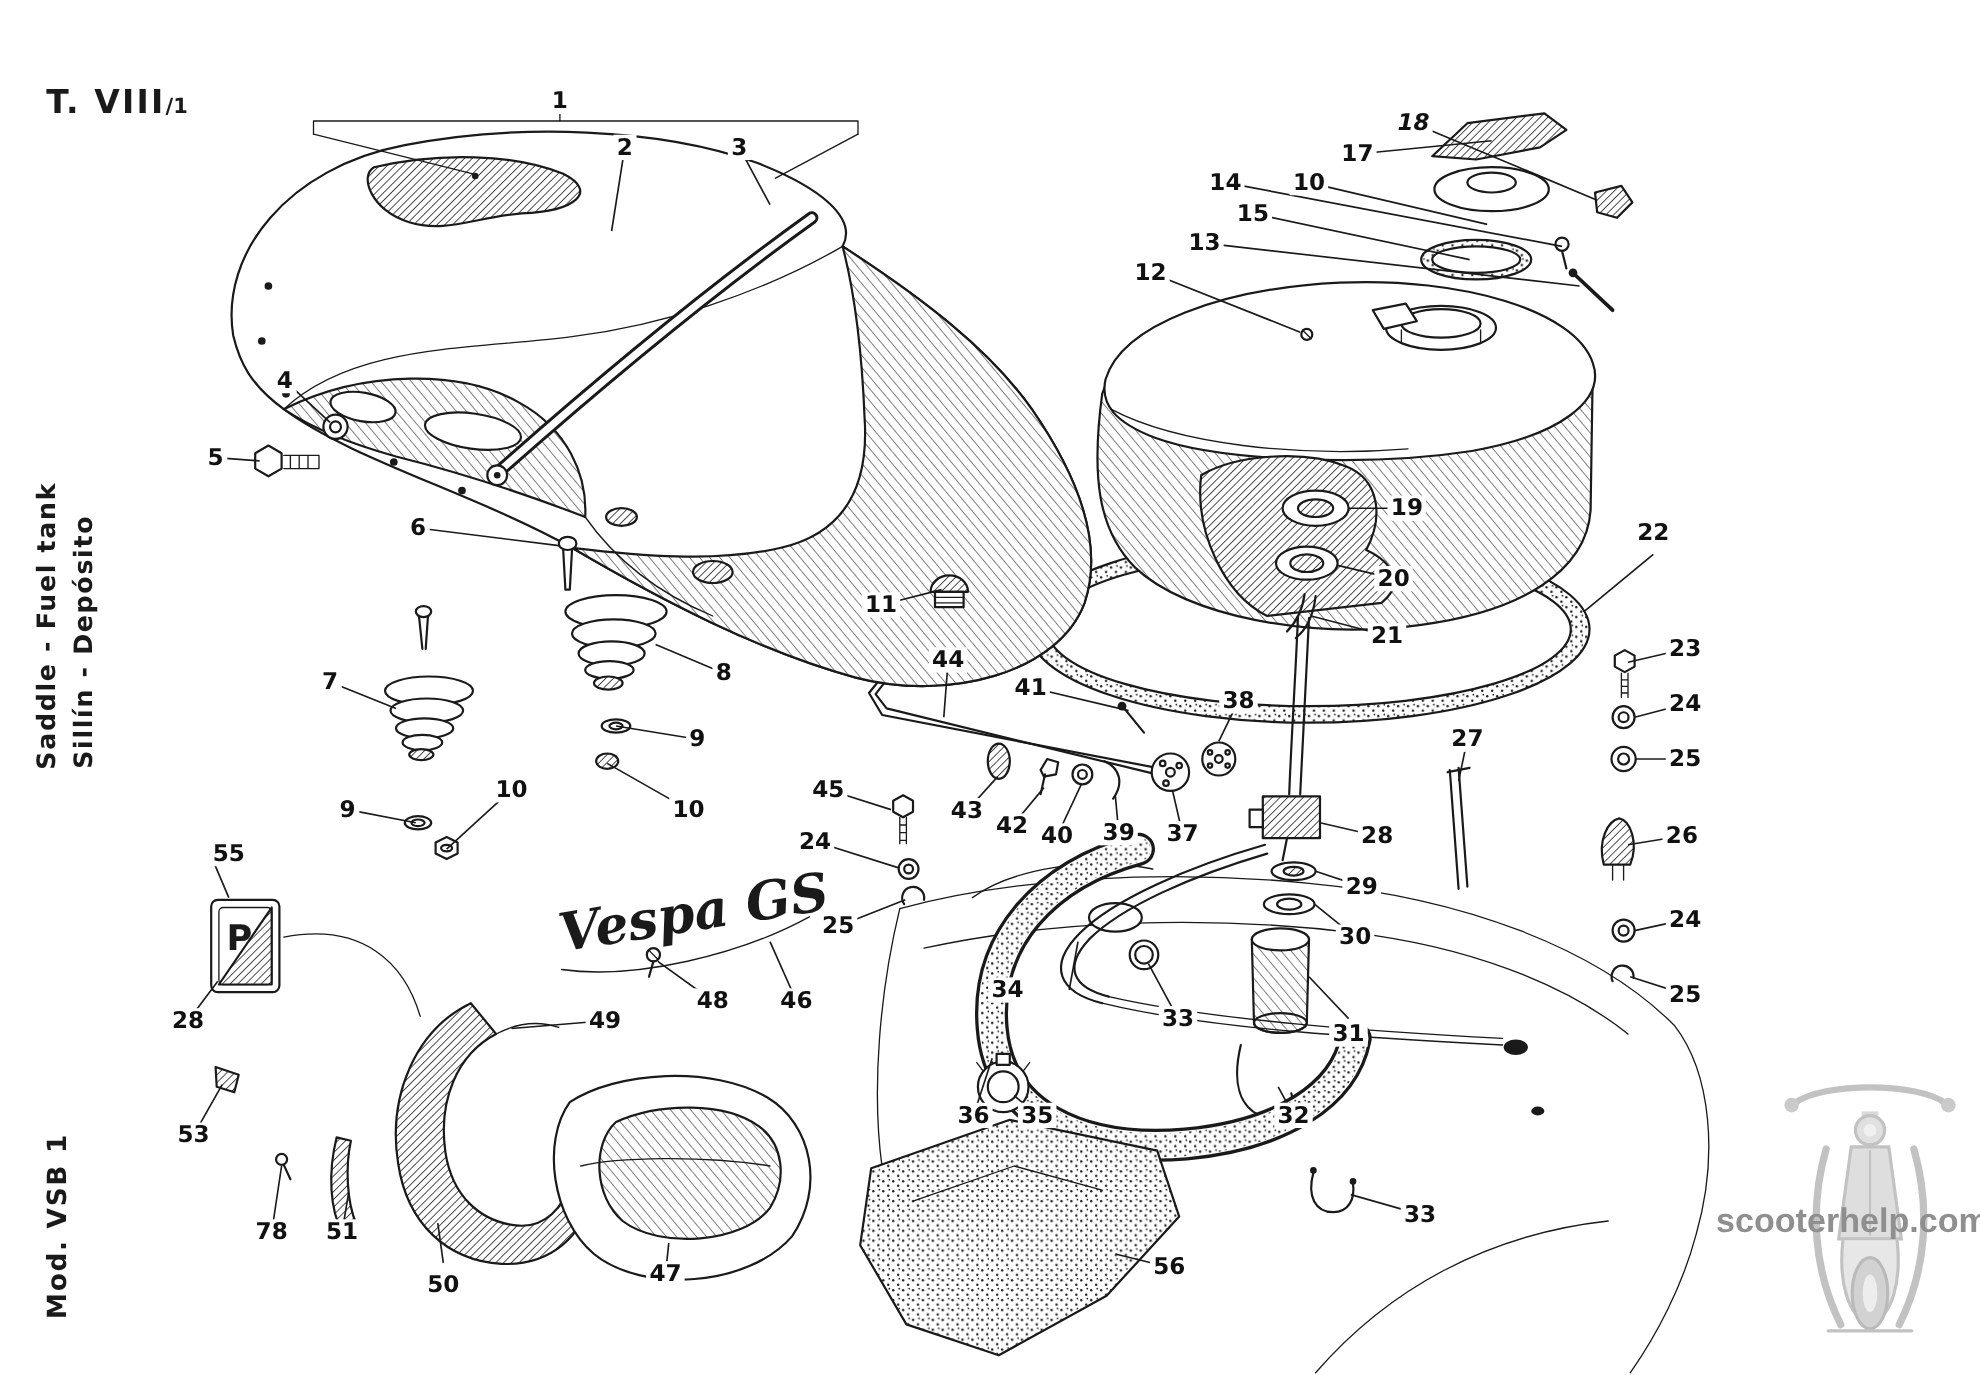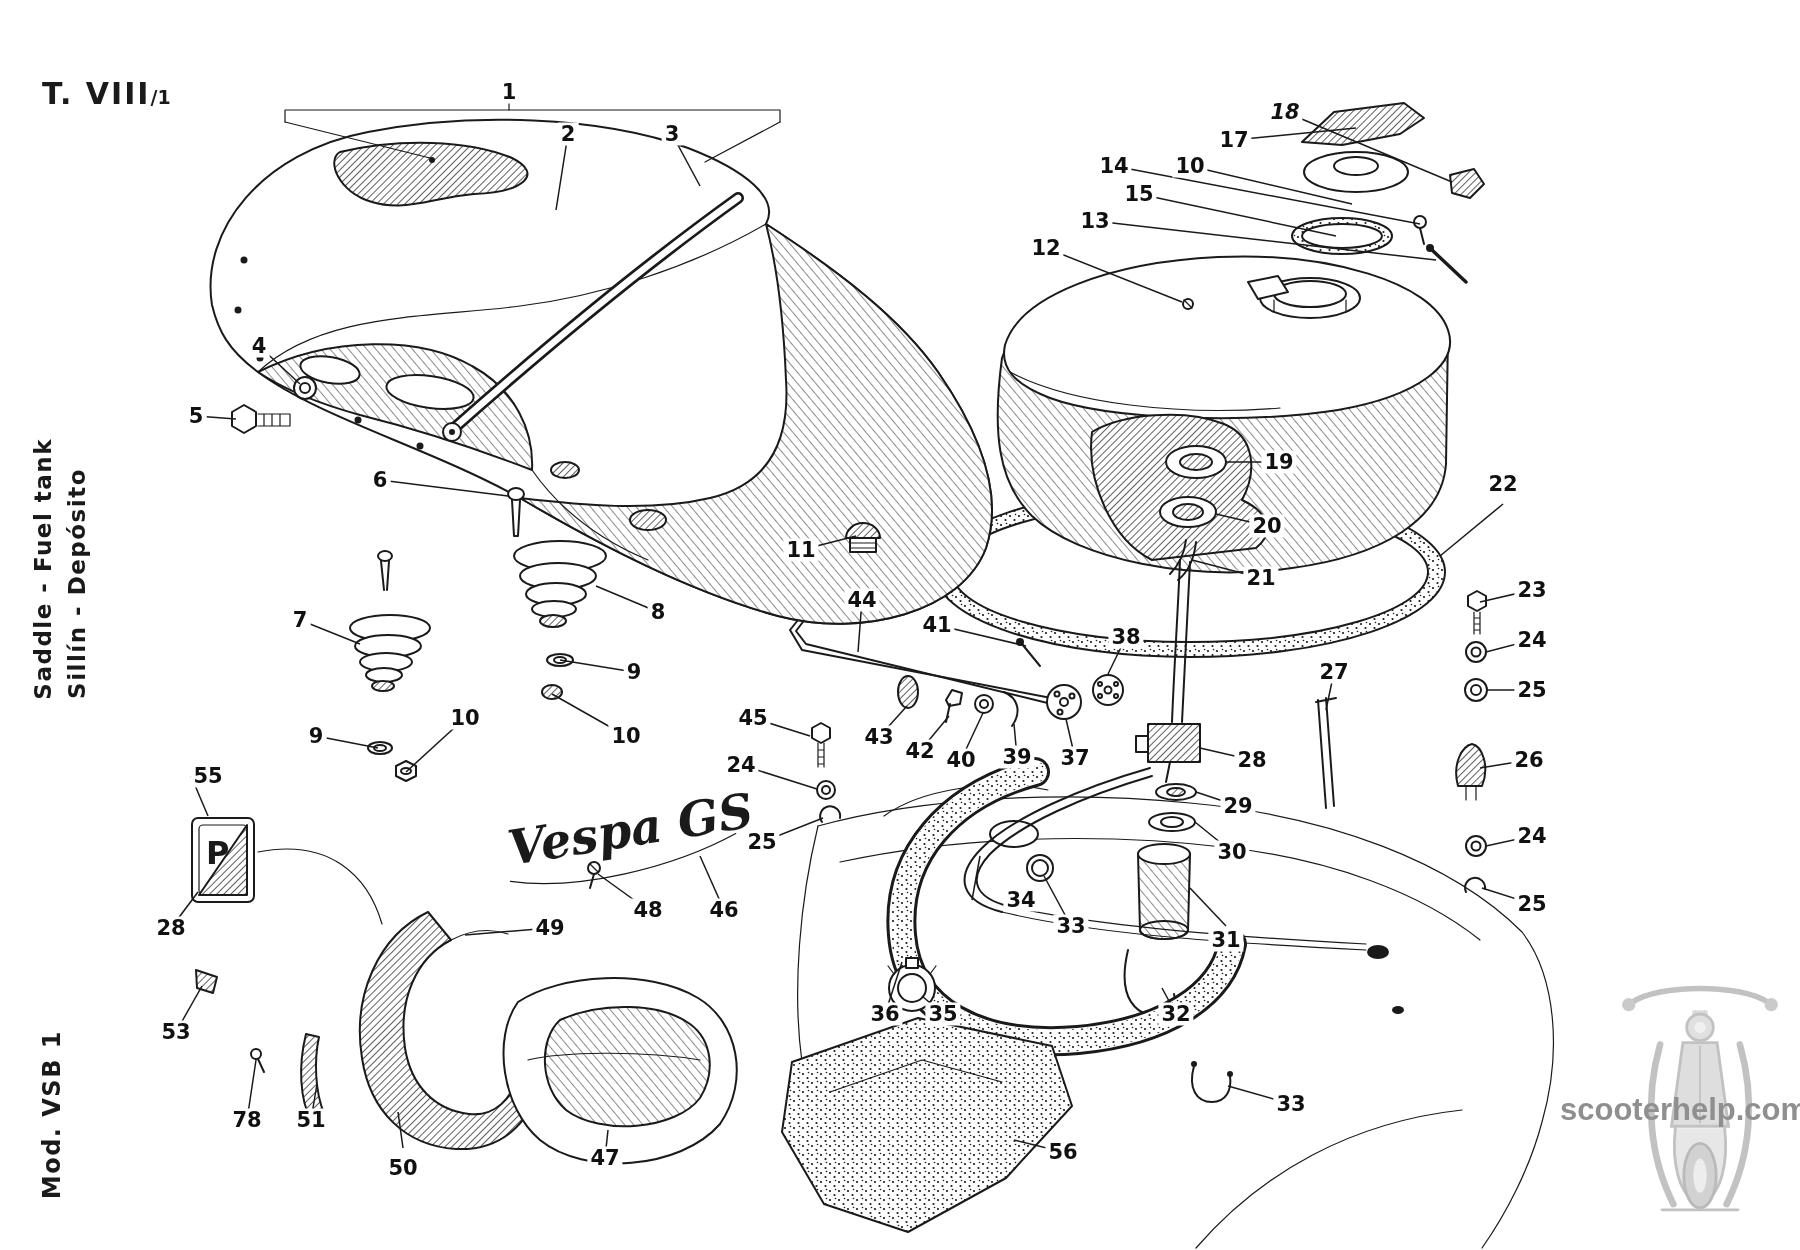--- a/index.html
+++ b/index.html
@@ -459,21 +459,21 @@
       <div class="callout" style="left: 1532px; top: 836px;">24</div>
       <div class="callout" style="left: 1532px; top: 904px;">25</div>
       <div class="callout" style="left: 1334px; top: 672px;">27</div>
       <div class="callout" style="left: 1252px; top: 760px;">28</div>
       <div class="callout" style="left: 1238px; top: 806px;">29</div>
       <div class="callout" style="left: 1232px; top: 852px;">30</div>
       <div class="callout" style="left: 1226px; top: 940px;">31</div>
       <div class="callout" style="left: 1176px; top: 1014px;">32</div>
       <div class="callout" style="left: 1071px; top: 926px;">33</div>
       <div class="callout" style="left: 1291px; top: 1104px;">33</div>
-      <div class="callout" style="left: 1021px; top: 900px;">34</div>
+      <div class="callout" style="left: 916px; top: 900px;">34</div>
       <div class="callout" style="left: 943px; top: 1014px;">35</div>
       <div class="callout" style="left: 885px; top: 1014px;">36</div>
       <div class="callout" style="left: 1075px; top: 758px;">37</div>
       <div class="callout" style="left: 1126px; top: 637px;">38</div>
       <div class="callout" style="left: 1017px; top: 757px;">39</div>
       <div class="callout" style="left: 961px; top: 760px;">40</div>
       <div class="callout" style="left: 937px; top: 625px;">41</div>
       <div class="callout" style="left: 920px; top: 751px;">42</div>
       <div class="callout" style="left: 879px; top: 737px;">43</div>
       <div class="callout" style="left: 862px; top: 600px;">44</div>

